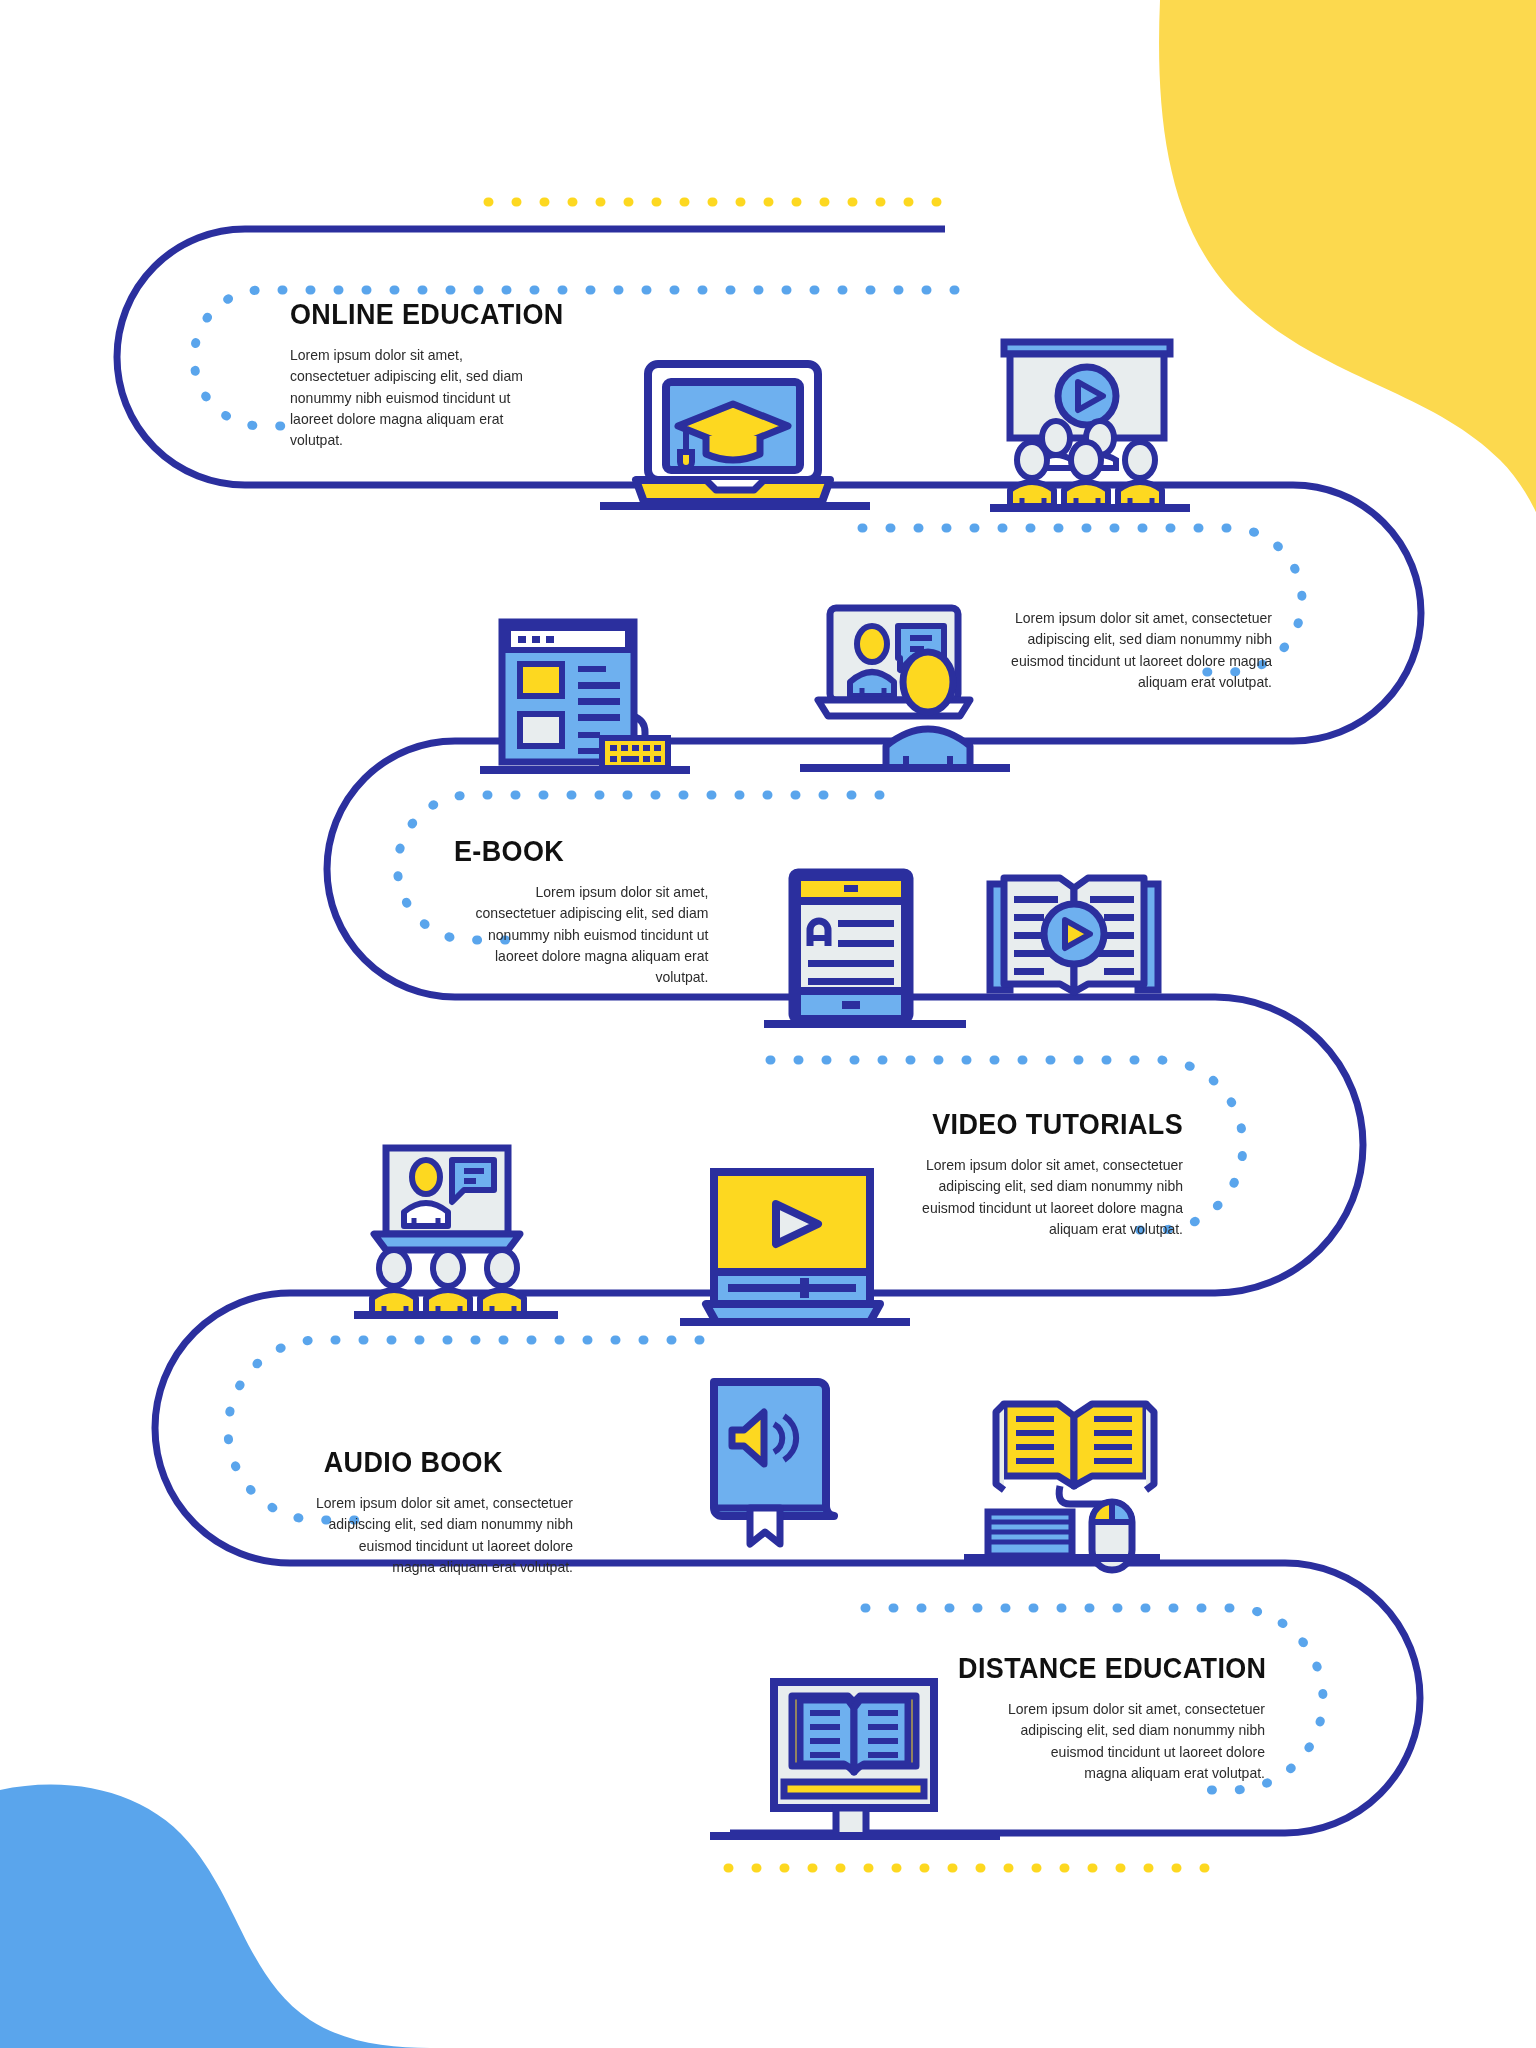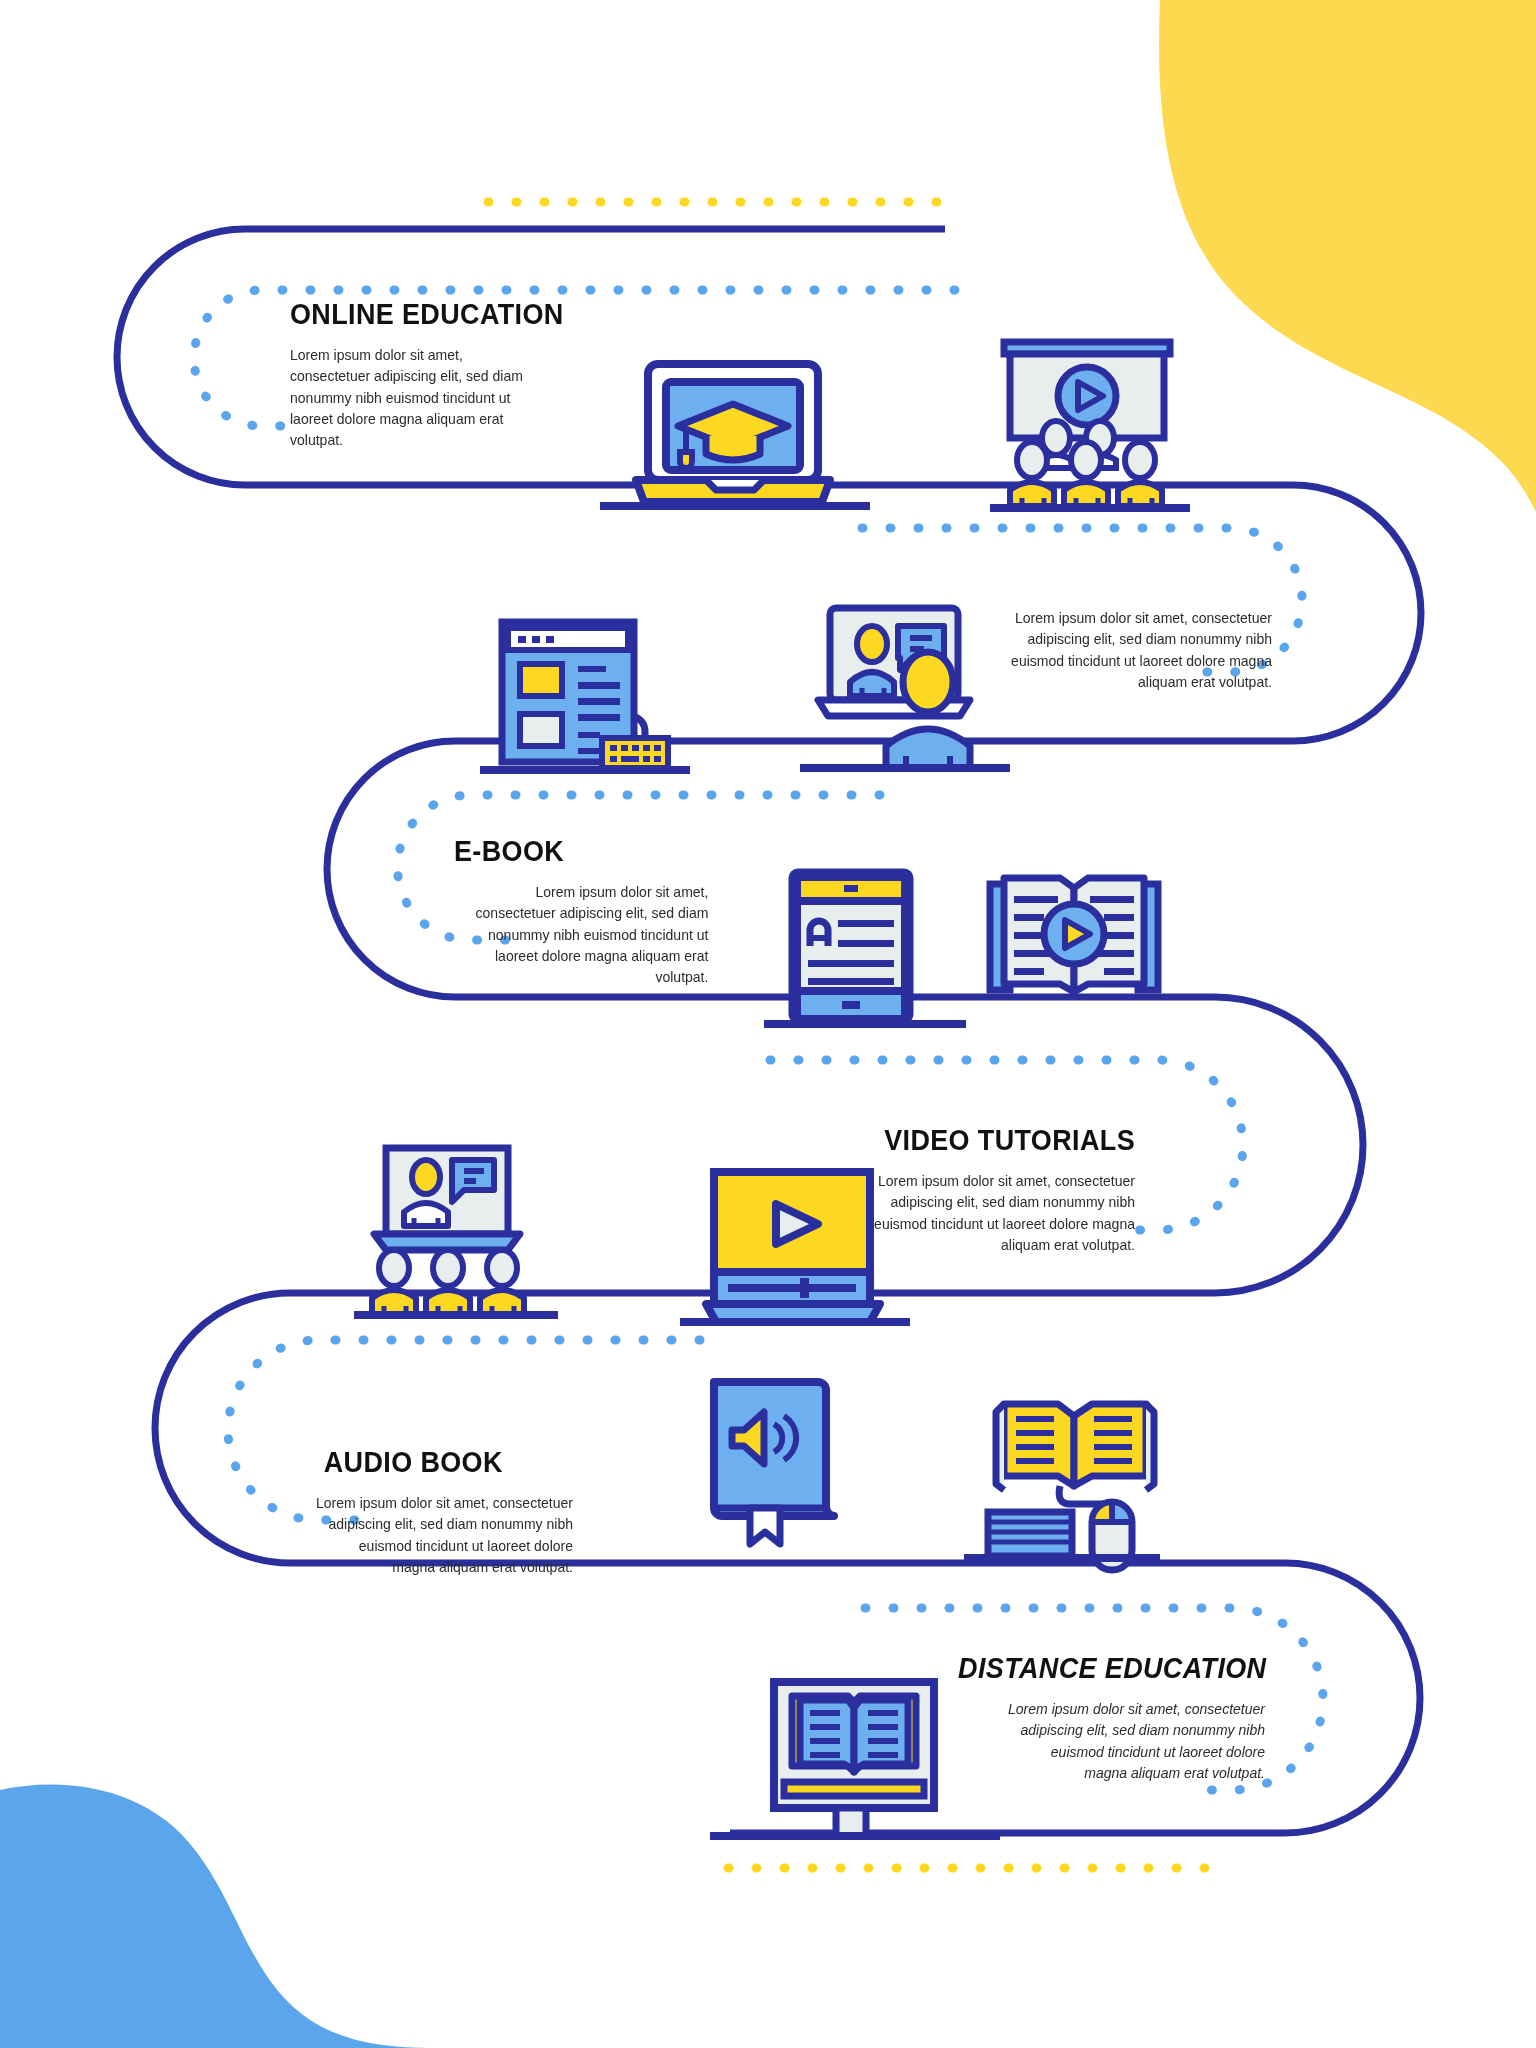--- a/index.html
+++ b/index.html
@@ -324,28 +324,28 @@
 
   <div class="txtblock right" style="left:1000px;top:608px;width:272px;">
     <p class="sect-body" style="width:272px;">Lorem ipsum dolor sit amet, consectetuer adipiscing elit, sed diam nonummy nibh euismod tincidunt ut laoreet dolore magna aliquam erat volutpat.</p>
   </div>
 
   <div class="txtblock" style="left:454px;top:835px;">
     <h2 class="sect-title">E-BOOK</h2>
     <p class="sect-body right" style="text-align:right;width:265px;">Lorem ipsum dolor sit amet, consectetuer adipiscing elit, sed diam nonummy nibh euismod tincidunt ut laoreet dolore magna aliquam erat volutpat.</p>
   </div>
 
-  <div class="txtblock right" style="left:857px;top:1108px;width:278px;margin-top:16px;">
+  <div class="txtblock right" style="left:905px;top:1108px;width:278px;">
     <h2 class="sect-title">VIDEO TUTORIALS</h2>
     <p class="sect-body" style="width:278px;">Lorem ipsum dolor sit amet, consectetuer adipiscing elit, sed diam nonummy nibh euismod tincidunt ut laoreet dolore magna aliquam erat volutpat.</p>
   </div>
 
   <div class="txtblock right" style="left:305px;top:1446px;width:268px;">
     <h2 class="sect-title" style="text-align:left;">AUDIO BOOK</h2>
     <p class="sect-body" style="width:268px;">Lorem ipsum dolor sit amet, consectetuer adipiscing elit, sed diam nonummy nibh euismod tincidunt ut laoreet dolore magna aliquam erat volutpat.</p>
   </div>
 
-  <div class="txtblock right" style="left:935px;top:1652px;width:330px;font-style:italic;">
+  <div class="txtblock right" style="left:935px;top:1652px;width:330px;">
     <h2 class="sect-title" style="text-align:left;">DISTANCE EDUCATION</h2>
     <p class="sect-body" style="width:268px;">Lorem ipsum dolor sit amet, consectetuer adipiscing elit, sed diam nonummy nibh euismod tincidunt ut laoreet dolore magna aliquam erat volutpat.</p>
   </div>
 
 </div>
 
 </body></html>

